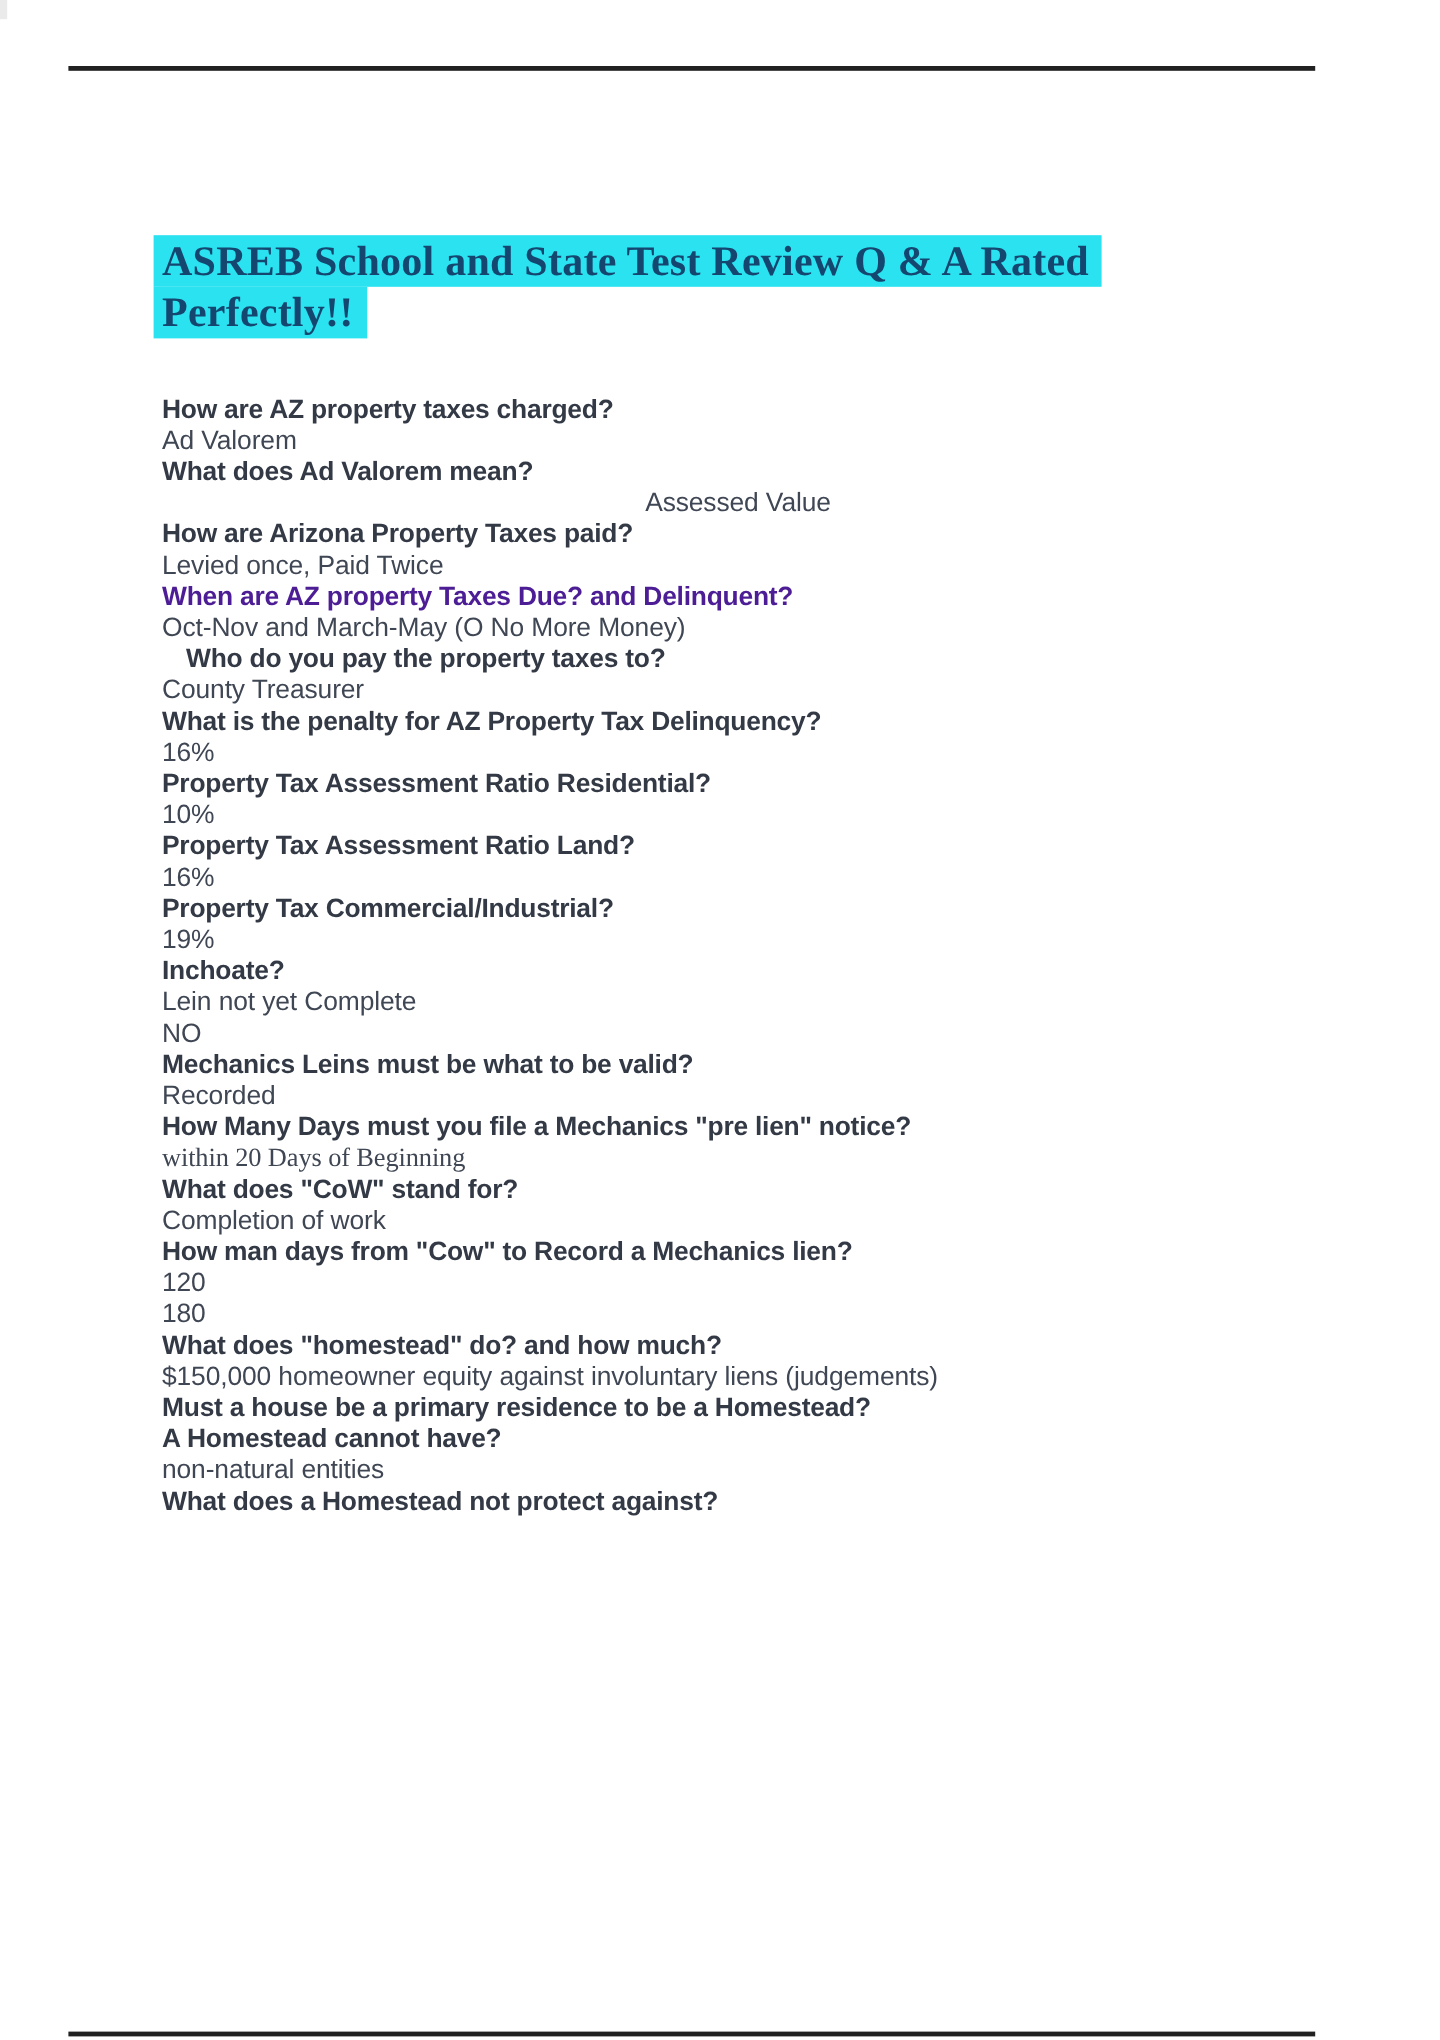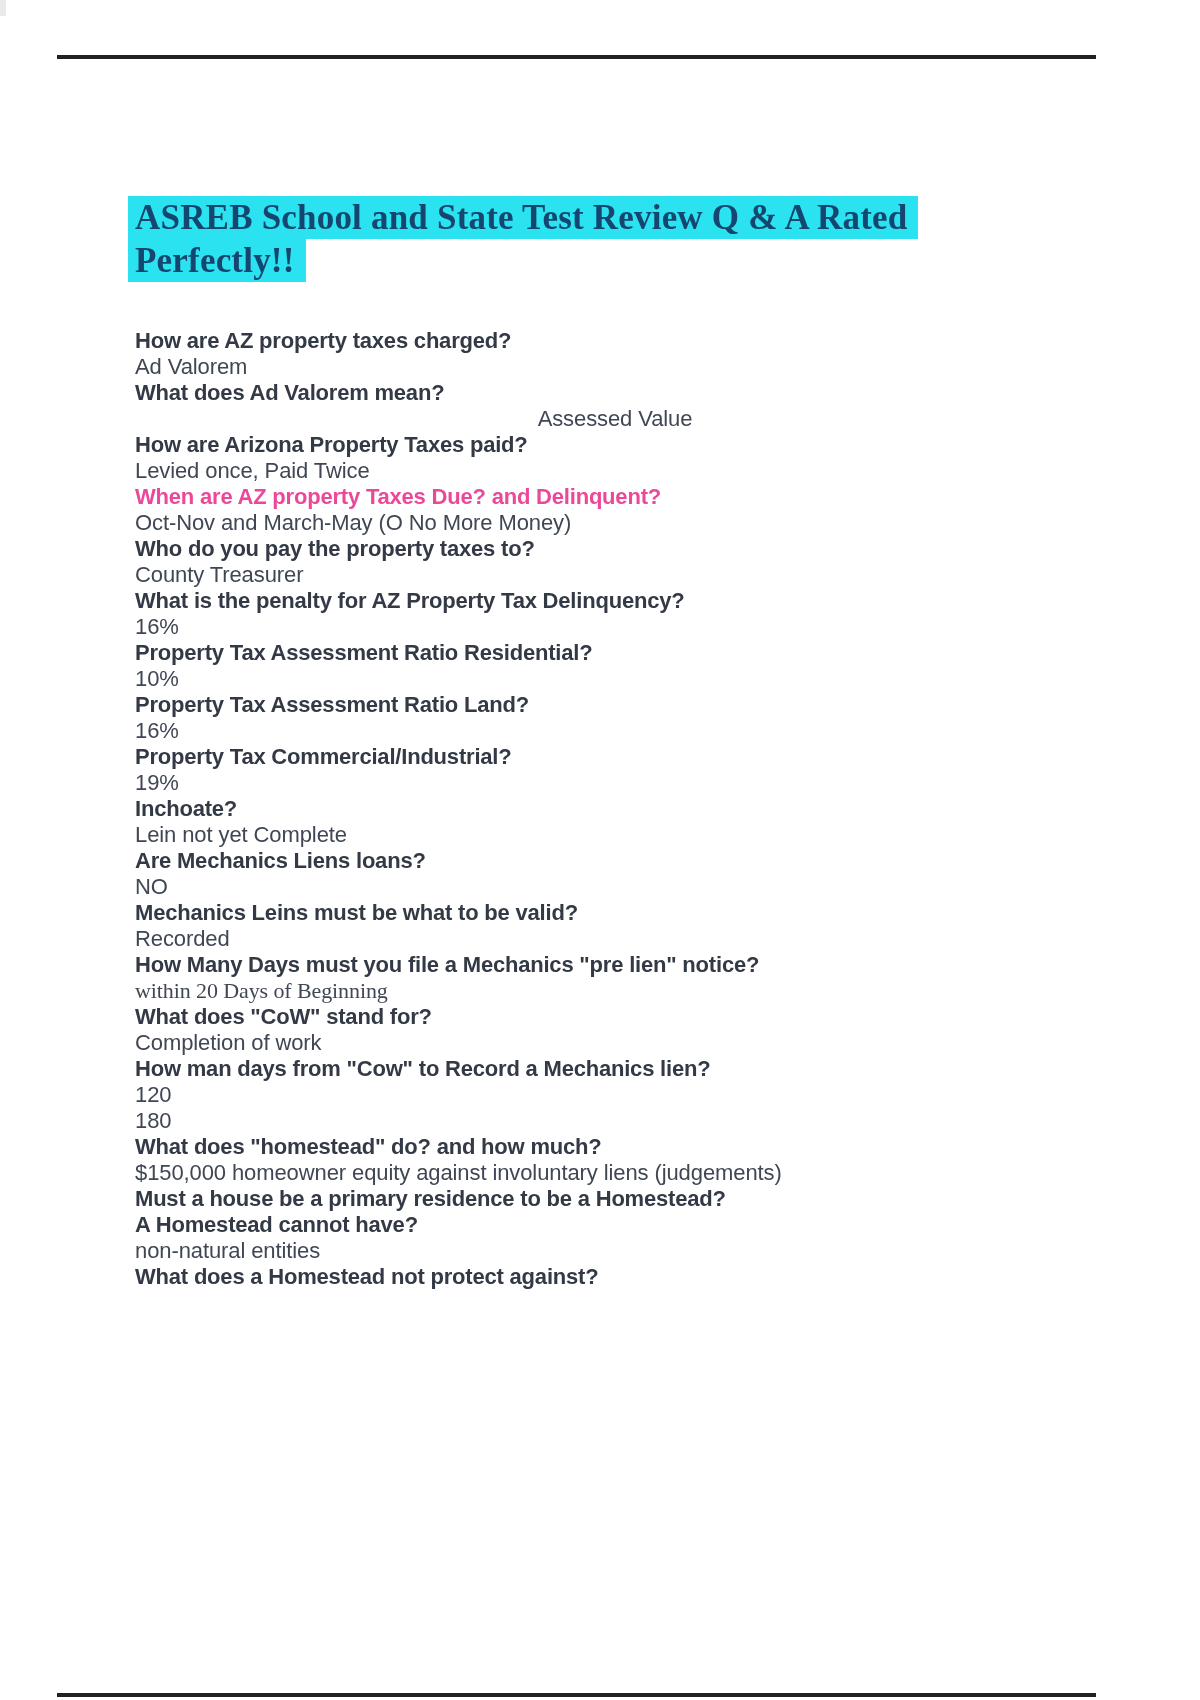--- a/index.html
+++ b/index.html
@@ -90,25 +90,25 @@
         </div>
         <div class="qa-row">
           <div class="question" style="color: rgb(51, 58, 70);">What does Ad Valorem mean?</div>
           <div class="answer" style="color: rgb(64, 71, 84); text-align: center;">Assessed Value</div>
         </div>
         <div class="qa-row">
           <div class="question" style="color: rgb(51, 58, 70);">How are Arizona Property Taxes paid?</div>
           <div class="answer" style="color: rgb(64, 71, 84);">Levied once, Paid Twice</div>
         </div>
         <div class="qa-row">
-          <div class="question" style="color: #ec4899;">When are AZ property Taxes Due? and Delinquent?</div>
+          <div class="question" style="color: #4c1d95;">When are AZ property Taxes Due? and Delinquent?</div>
           <div class="answer" style="color: rgb(64, 71, 84);">Oct-Nov and March-May (O No More Money)</div>
         </div>
         <div class="qa-row">
-          <div class="question" style="color: rgb(51, 58, 70);">Who do you pay the property taxes to?</div>
+          <div class="question" style="color: rgb(51, 58, 70); margin-left: 20px;">Who do you pay the property taxes to?</div>
           <div class="answer" style="color: rgb(64, 71, 84);">County Treasurer</div>
         </div>
         <div class="qa-row">
           <div class="question" style="color: rgb(51, 58, 70);">What is the penalty for AZ Property Tax Delinquency?</div>
           <div class="answer" style="color: rgb(64, 71, 84);">16%</div>
         </div>
         <div class="qa-row">
           <div class="question" style="color: rgb(51, 58, 70);">Property Tax Assessment Ratio Residential?</div>
           <div class="answer" style="color: rgb(64, 71, 84);">10%</div>
         </div>
@@ -118,21 +118,20 @@
         </div>
         <div class="qa-row">
           <div class="question" style="color: rgb(51, 58, 70);">Property Tax Commercial/Industrial?</div>
           <div class="answer" style="color: rgb(64, 71, 84);">19%</div>
         </div>
         <div class="qa-row">
           <div class="question" style="color: rgb(51, 58, 70);">Inchoate?</div>
           <div class="answer" style="color: rgb(64, 71, 84);">Lein not yet Complete</div>
         </div>
         <div class="qa-row">
-          <div class="question" style="color: rgb(51, 58, 70);">Are Mechanics Liens loans?</div>
           <div class="answer" style="color: rgb(64, 71, 84);">NO</div>
         </div>
         <div class="qa-row">
           <div class="question" style="color: rgb(51, 58, 70);">Mechanics Leins must be what to be valid?</div>
           <div class="answer" style="color: rgb(64, 71, 84);">Recorded</div>
         </div>
         <div class="qa-row">
           <div class="question" style="color: rgb(51, 58, 70);">How Many Days must you file a Mechanics "pre lien" notice?</div>
           <div class="answer" style="color: rgb(64, 71, 84); font-family: Liberation Serif, serif;">within 20 Days of Beginning</div>
         </div>

